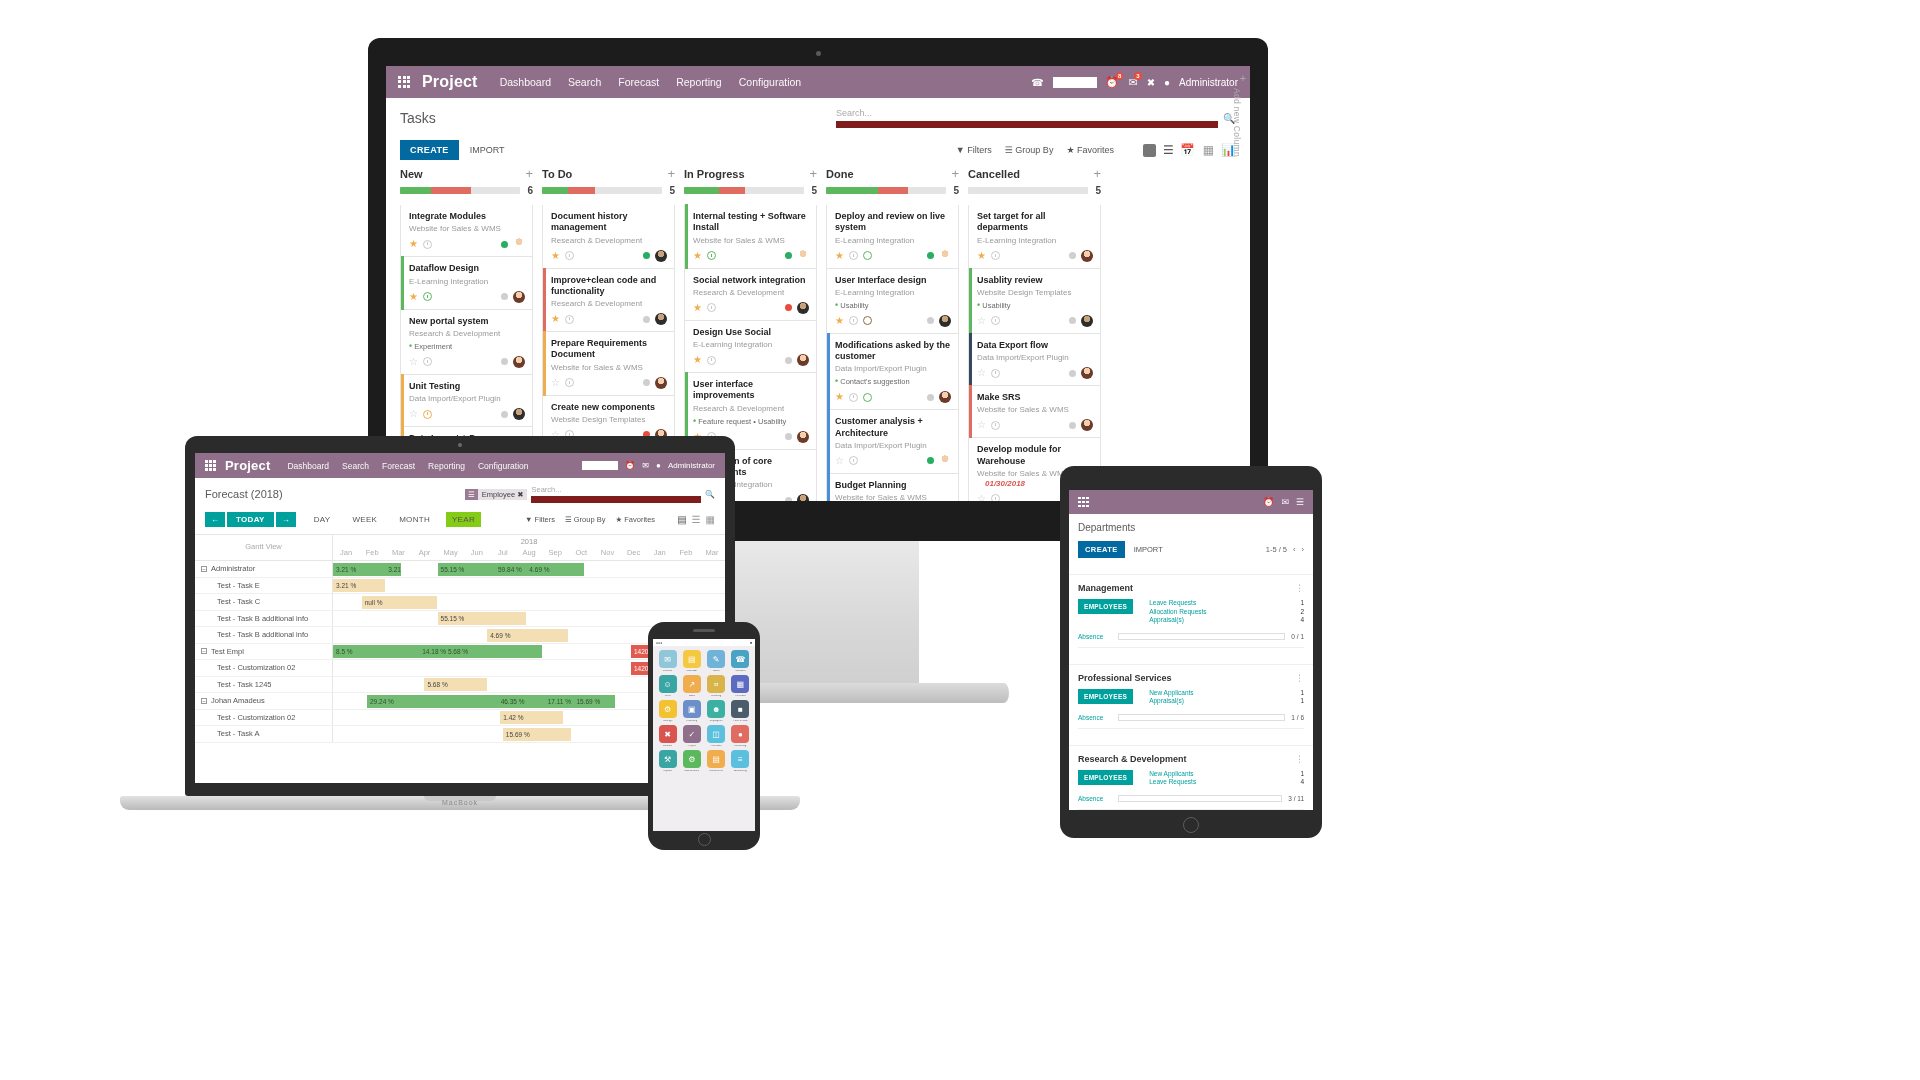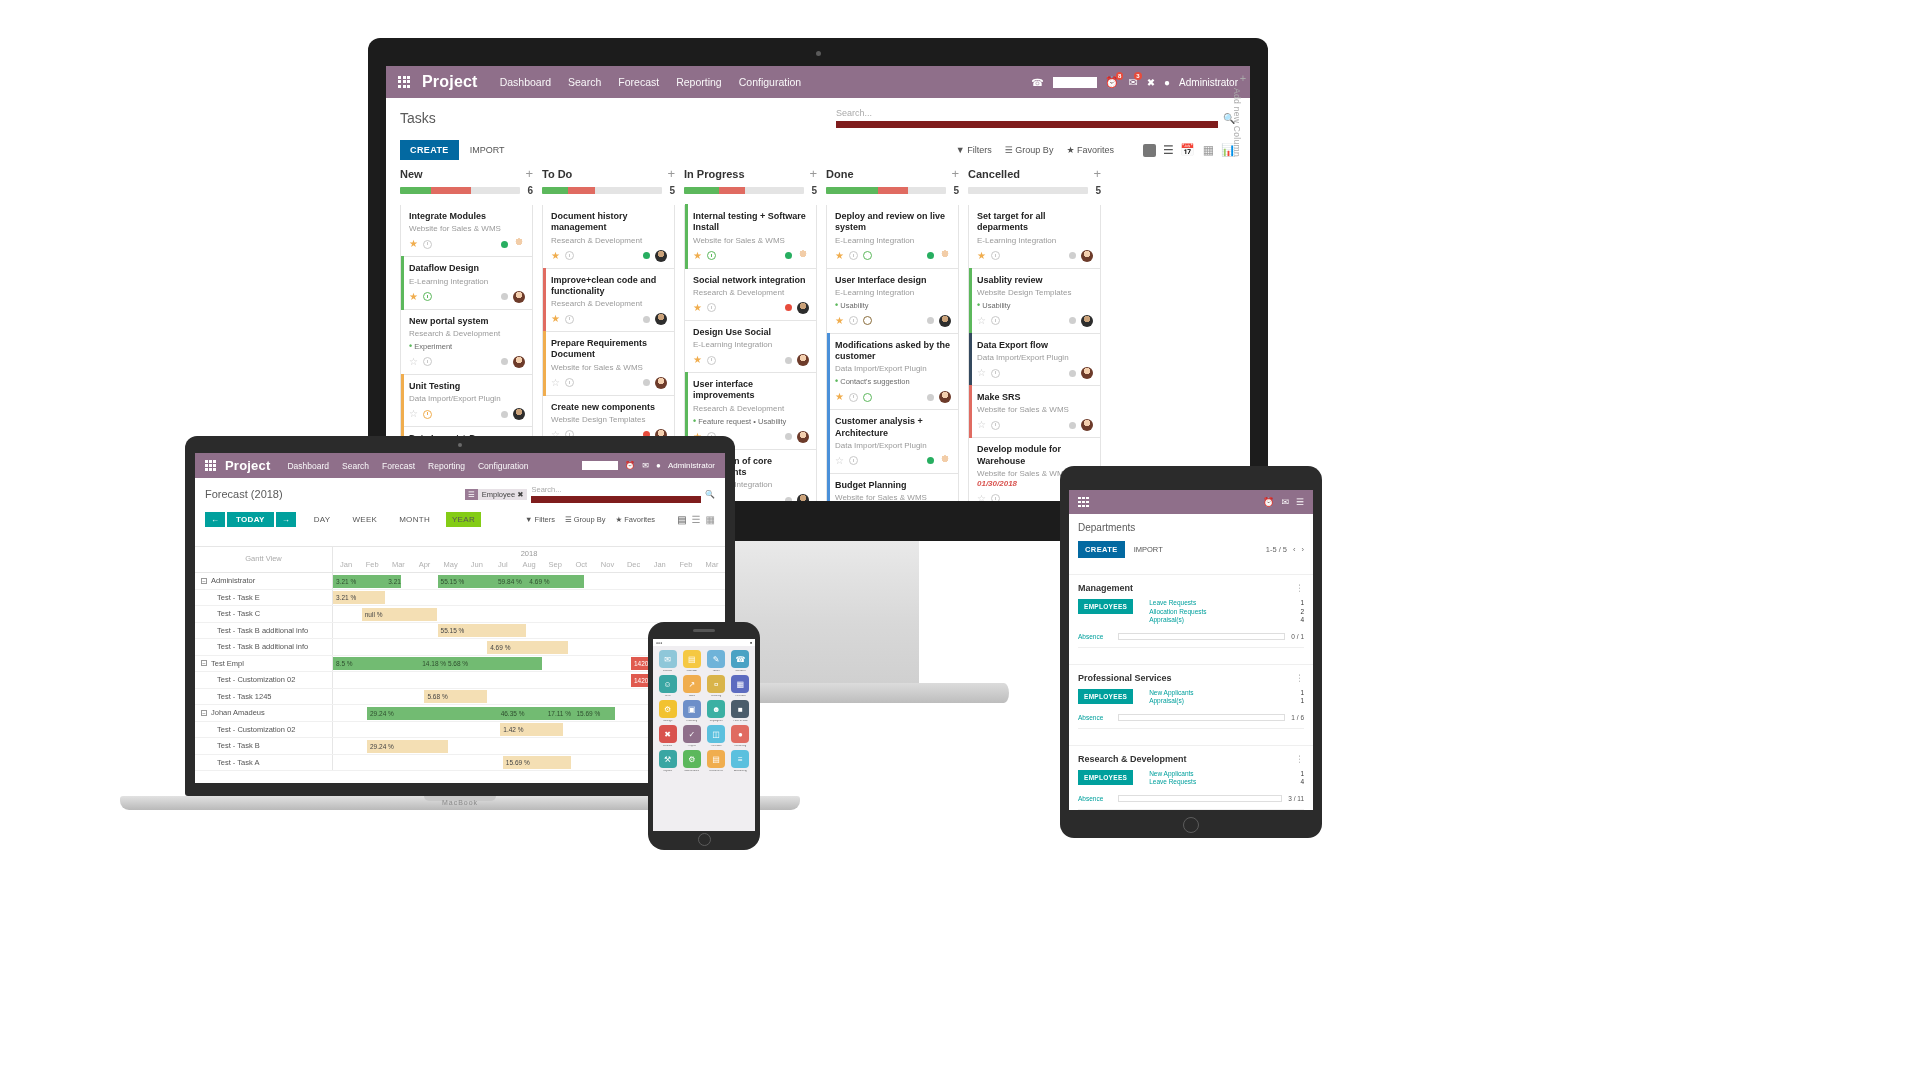--- a/index.html
+++ b/index.html
@@ -64,21 +64,21 @@
   .kb-prog { display:flex; align-items:center; margin:5px 0 9px 0; }
   .kb-bar { flex:1; height:7px; background:#e4e4e4; display:flex; border-radius:1px; overflow:hidden; }
   .kb-bar .g { background:#5cb85c; } .kb-bar .r { background:#e06b61; }
   .kb-cnt { font-size:10px; font-weight:bold; color:#444; margin-left:7px; }
   .kcard { background:#fff; border:1px solid #e4e4e4; border-top:none; padding:6px 7px 6px 8px;
            position:relative; }
   .kcard:first-child { border-top:1px solid #e4e4e4; }
   .kcard .stripe { position:absolute; left:0; top:-1px; bottom:-1px; width:3px; }
   .kcard .ttl { font-size:9px; font-weight:bold; color:#222; line-height:1.25; }
   .kcard .sub { font-size:8px; color:#9a9a9a; margin-top:2px; }
-  .kcard .due { font-size:8px; color:#d9534f; font-weight:bold; font-style:italic; margin-top:1px; }
+  .kcard .due { font-size:8px; color:#d9534f; font-weight:bold; font-style:italic; margin-top:1px;margin-left:8px; }
   .kcard .tag { font-size:7.5px; color:#6b6b6b; margin-top:3px; }
   .kcard .tag b { color:#5cb85c; font-size:9px; }
   .kcard .ftr { display:flex; align-items:center; margin-top:5px; gap:5px; }
   .star { font-size:10px; color:#f0ad4e; line-height:1; }
   .star.off { color:#c9c9c9; }
   .clock { width:9px; height:9px; border:1.3px solid #c9c9c9; border-radius:50%; position:relative; }
   .clock.on { border-color:#5cb85c; } .clock.amber { border-color:#f0ad4e; }
   .clock::after { content:""; position:absolute; left:3.4px; top:1.6px; width:1px; height:3px; background:#c9c9c9; }
   .clock.on::after { background:#5cb85c; } .clock.amber::after { background:#f0ad4e; }
   .smiley { width:9px; height:9px; border-radius:50%; border:1.3px solid #5cb85c; position:relative; }
@@ -127,21 +127,21 @@
   #lap-cp .facet .ft { background:#e7e1e6; color:#444; padding:1px 4px; }
   #lap-cp .searchline { flex:1; font-size:7.5px; padding-bottom:2px; }
   #lap-cp .row2 { display:flex; align-items:center; margin-top:9px; }
   #lap-cp .navbtn { background:#00a09d; color:#fff; font-size:8px; padding:3px 6px; margin-right:2px; }
   #lap-cp .navbtn.today { padding:3px 9px; font-weight:bold; letter-spacing:.3px; }
   #lap-cp .scale { font-size:8px; color:#555; margin-left:10px; padding:3px 6px; letter-spacing:.3px; }
   #lap-cp .scale.on { background:#84cc16; }
   #lap-cp .cp-right { margin-left:auto; gap:10px; font-size:7.5px; align-items:center; }
   #lap-cp .viewsw { gap:5px; margin-left:12px; font-size:10px; }
 
-  .gantt { margin-top:19px; font-size:7.5px; color:#555; }
+  .gantt { margin-top:7px; font-size:7.5px; color:#555; }
   .g-head { display:flex; border-top:1px solid #e6e6e6; border-bottom:1px solid #e6e6e6; }
   .g-head .lbl { width:138px; flex:none; text-align:center; color:#aaa; padding:7px 0;
                  border-right:1px solid #e6e6e6; }
   .g-head .yrs { flex:1; }
   .g-head .yr { text-align:center; color:#999; padding:2px 0 1px; }
   .g-head .mons { display:flex; }
   .g-head .mons span { flex:1; text-align:center; color:#b0b0b0; padding:1px 0 3px; }
   .g-row { display:flex; border-bottom:1px solid #f0f0f0; height:16.5px; align-items:center; }
   .g-row .lbl { width:138px; flex:none; padding-left:6px; border-right:1px solid #e6e6e6;
                 color:#555; height:100%; display:flex; align-items:center; }
@@ -777,26 +777,20 @@
                   <span class="g-bar green" style="left:61.33%;width:10.67%">15.69 %</span>
                 </span>
               </div>
               <div class="g-row">
                 <span class="lbl ind">Test - Customization 02</span>
                 <span class="g-track">
                   <span class="g-bar sand" style="left:42.67%;width:16.00%">1.42 %</span>
                 </span>
               </div>
               <div class="g-row">
-                <span class="lbl ind">Test - Task B</span>
-                <span class="g-track">
-                  <span class="g-bar sand" style="left:8.67%;width:20.67%">29.24 %</span>
-                </span>
-              </div>
-              <div class="g-row">
                 <span class="lbl ind">Test - Task A</span>
                 <span class="g-track">
                   <span class="g-bar sand" style="left:43.33%;width:17.33%">15.69 %</span>
                 </span>
               </div>
             </div>
         </div>
       </div>
     </div>
     <div id="lap-base">

